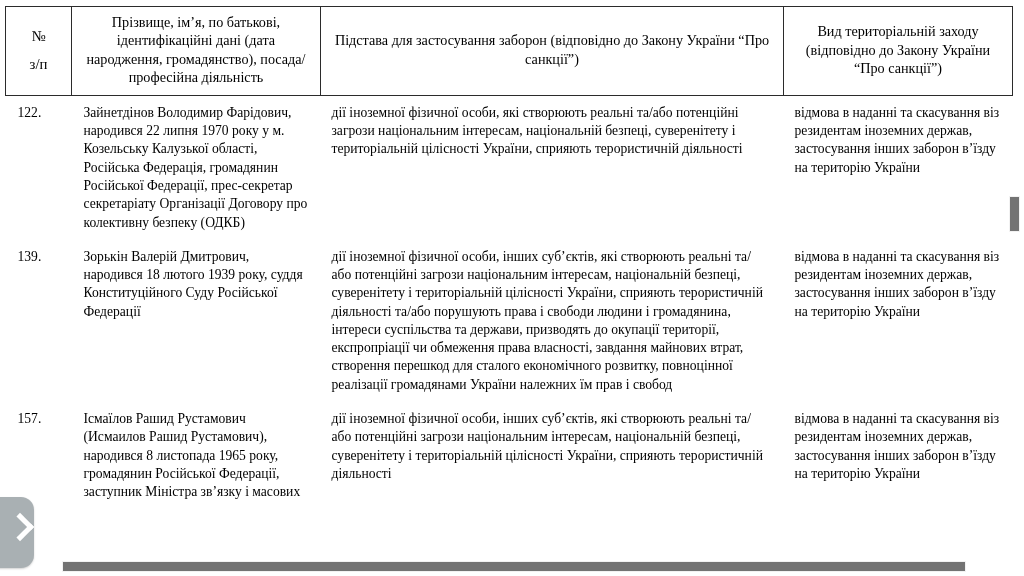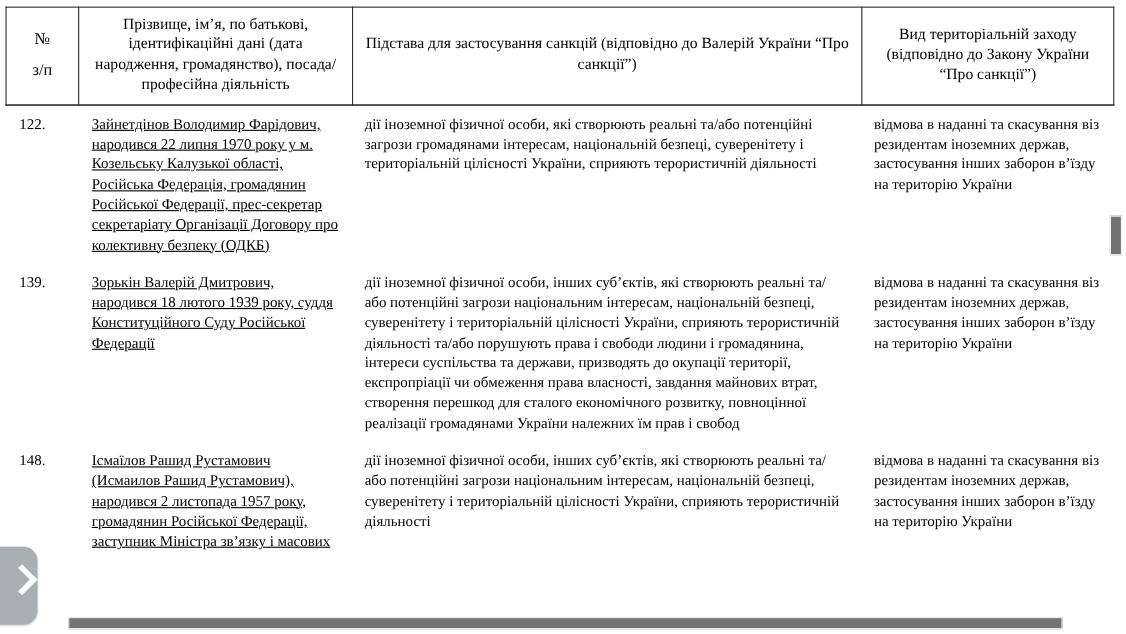--- a/index.html
+++ b/index.html
@@ -75,21 +75,21 @@
     text-align: left;
   }
 
   tbody td.cell-num {
     text-align: left;
     padding-left: 12px;
     padding-right: 2px;
     white-space: nowrap;
   }
 
-  tbody td.cell-name   { padding-left: 12px; padding-right: 12px; text-decoration: underline; }
+  tbody td.cell-name   { padding-left: 12px; padding-right: 12px; }
   tbody td.cell-basis  { padding-left: 11px; padding-right: 14px; }
   tbody td.cell-measure{ padding-left: 11px; padding-right: 6px; }
 
   tbody tr.row-122 td { }
   tbody tr.row-123 td { padding-top: 14px; }
   tbody tr.row-124 td { padding-top: 14px; }
 
   
   #nav-next {
     position: absolute;
@@ -168,40 +168,40 @@
         <col class="c-basis">
         <col class="c-meas">
       </colgroup>
       <thead>
         <tr>
           <th class="num-head">
             <span>№</span><br>
             <span>з/п</span>
           </th>
           <th>Прізвище, ім’я, по батькові, ідентифікаційні дані (дата народження, громадянство), посада/професійна діяльність</th>
-          <th>Підстава для застосування санкцій (відповідно до Валерій України “Про санкції”)</th>
+          <th>Підстава для застосування заборон (відповідно до Закону України “Про санкції”)</th>
           <th>Вид територіальній заходу (відповідно до Закону України “Про санкції”)</th>
         </tr>
       </thead>
       <tbody>
         <tr class="row-122">
           <td class="cell-num">122.</td>
           <td class="cell-name">Зайнетдінов Володимир Фарідович, народився 22 липня 1970 року у м. Козельську Калузької області, Російська Федерація, громадянин Російської Федерації, прес-секретар секретаріату Організації Договору про колективну безпеку (ОДКБ)</td>
-          <td class="cell-basis">дії іноземної фізичної особи, які створюють реальні та/або потенційні загрози громадянами інтересам, національній безпеці, суверенітету і територіальній цілісності України, сприяють терористичній діяльності</td>
+          <td class="cell-basis">дії іноземної фізичної особи, які створюють реальні та/або потенційні загрози національним інтересам, національній безпеці, суверенітету і територіальній цілісності України, сприяють терористичній діяльності</td>
           <td class="cell-measure">відмова в наданні та скасування віз резидентам іноземних держав, застосування інших заборон в’їзду на територію України</td>
         </tr>
         <tr class="row-123">
           <td class="cell-num">139.</td>
           <td class="cell-name">Зорькін Валерій Дмитрович, народився 18 лютого 1939 року, суддя Конституційного Суду Російської Федерації</td>
           <td class="cell-basis">дії іноземної фізичної особи, інших суб’єктів, які створюють реальні та/або потенційні загрози національним інтересам, національній безпеці, суверенітету і територіальній цілісності України, сприяють терористичній діяльності та/або порушують права і свободи людини і громадянина, інтереси суспільства та держави, призводять до окупації території, експропріації чи обмеження права власності, завдання майнових втрат, створення перешкод для сталого економічного розвитку, повноцінної реалізації громадянами України належних їм прав і свобод</td>
           <td class="cell-measure">відмова в наданні та скасування віз резидентам іноземних держав, застосування інших заборон в’їзду на територію України</td>
         </tr>
         <tr class="row-124">
-          <td class="cell-num">148.</td>
-          <td class="cell-name">Ісмаїлов Рашид Рустамович (Исмаилов Рашид Рустамович), народився 2 листопада 1957 року, громадянин Російської Федерації, заступник Міністра зв’язку і масових</td>
+          <td class="cell-num">157.</td>
+          <td class="cell-name">Ісмаїлов Рашид Рустамович (Исмаилов Рашид Рустамович), народився 8 листопада 1965 року, громадянин Російської Федерації, заступник Міністра зв’язку і масових</td>
           <td class="cell-basis">дії іноземної фізичної особи, інших суб’єктів, які створюють реальні та/або потенційні загрози національним інтересам, національній безпеці, суверенітету і територіальній цілісності України, сприяють терористичній діяльності</td>
           <td class="cell-measure">відмова в наданні та скасування віз резидентам іноземних держав, застосування інших заборон в’їзду на територію України</td>
         </tr>
       </tbody>
     </table>
 
   </div>
 </div>
 
 <div id="nav-next">

